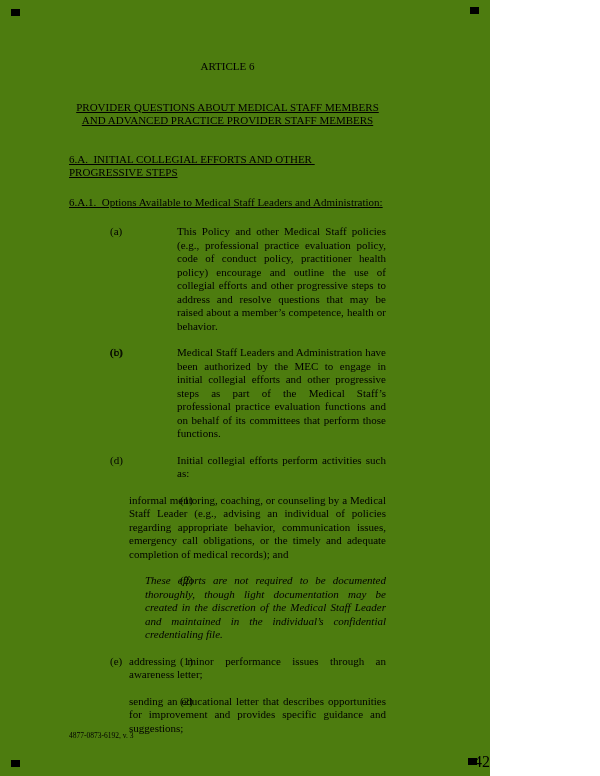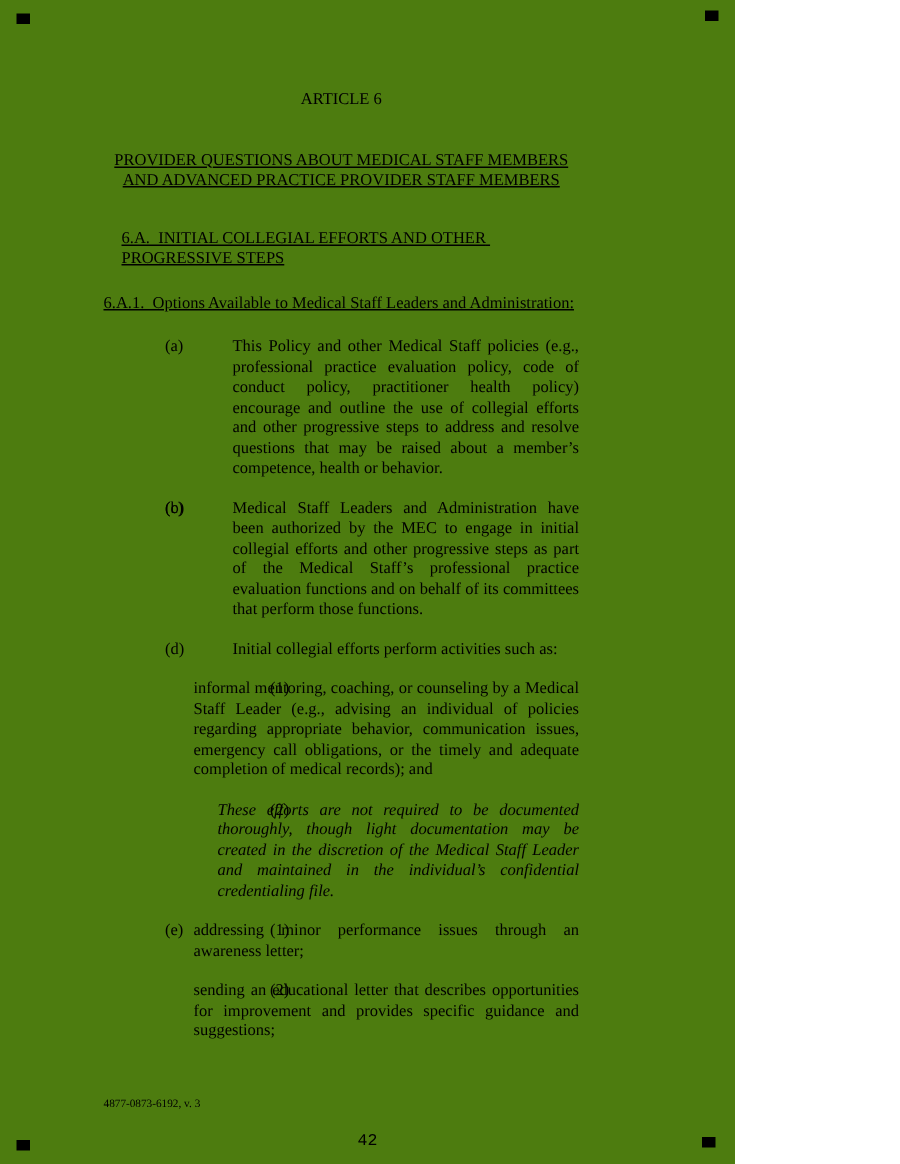--- a/index.html
+++ b/index.html
@@ -40,38 +40,38 @@
     text-align: center;
     margin: 0 0 25px 0;
   }
   .doc-title .line {
     text-decoration: underline;
     white-space: pre-wrap;
   }
   .section-heading {
     text-decoration: underline;
     white-space: pre-wrap;
-    margin: 0 0 16px 12px;
+    margin: 0 0 16px 0;
   }
   .subsection-heading {
     text-decoration: underline;
     white-space: pre-wrap;
     margin: 0 0 16px 0;
   }
   .item {
     position: relative;
     margin: 0 0 13px 0;
   }
   .ilabel {
     position: absolute;
     left: 41px;
     top: 0;
   }
   .itext {
-    margin-left: 86px;
+    margin-left: 108px;
     text-align: justify;
   }
   .subitem {
     position: relative;
     margin: 13px 0 0 0;
   }
   .silabel {
     position: absolute;
     left: 111px;
     top: 0;
@@ -90,23 +90,22 @@
     left: 69px;
     bottom: 36px;
     font-size: 7.5px;
     line-height: 9px;
   }
   .footer-page {
     position: absolute;
     left: 0;
     right: 0;
     bottom: 8px;
-    text-align: center;
-    font-size: 11px;
-    font-family: Liberation Mono, monospace;
+    text-align: right;
+    font-size: 16px;
   }
 </style>
 </head>
 <body>
 
 <div class="page">
 
   <div class="corner-mark cm-tl"></div>
   <div class="corner-mark cm-tr"></div>
   <div class="corner-mark cm-bl"></div>

